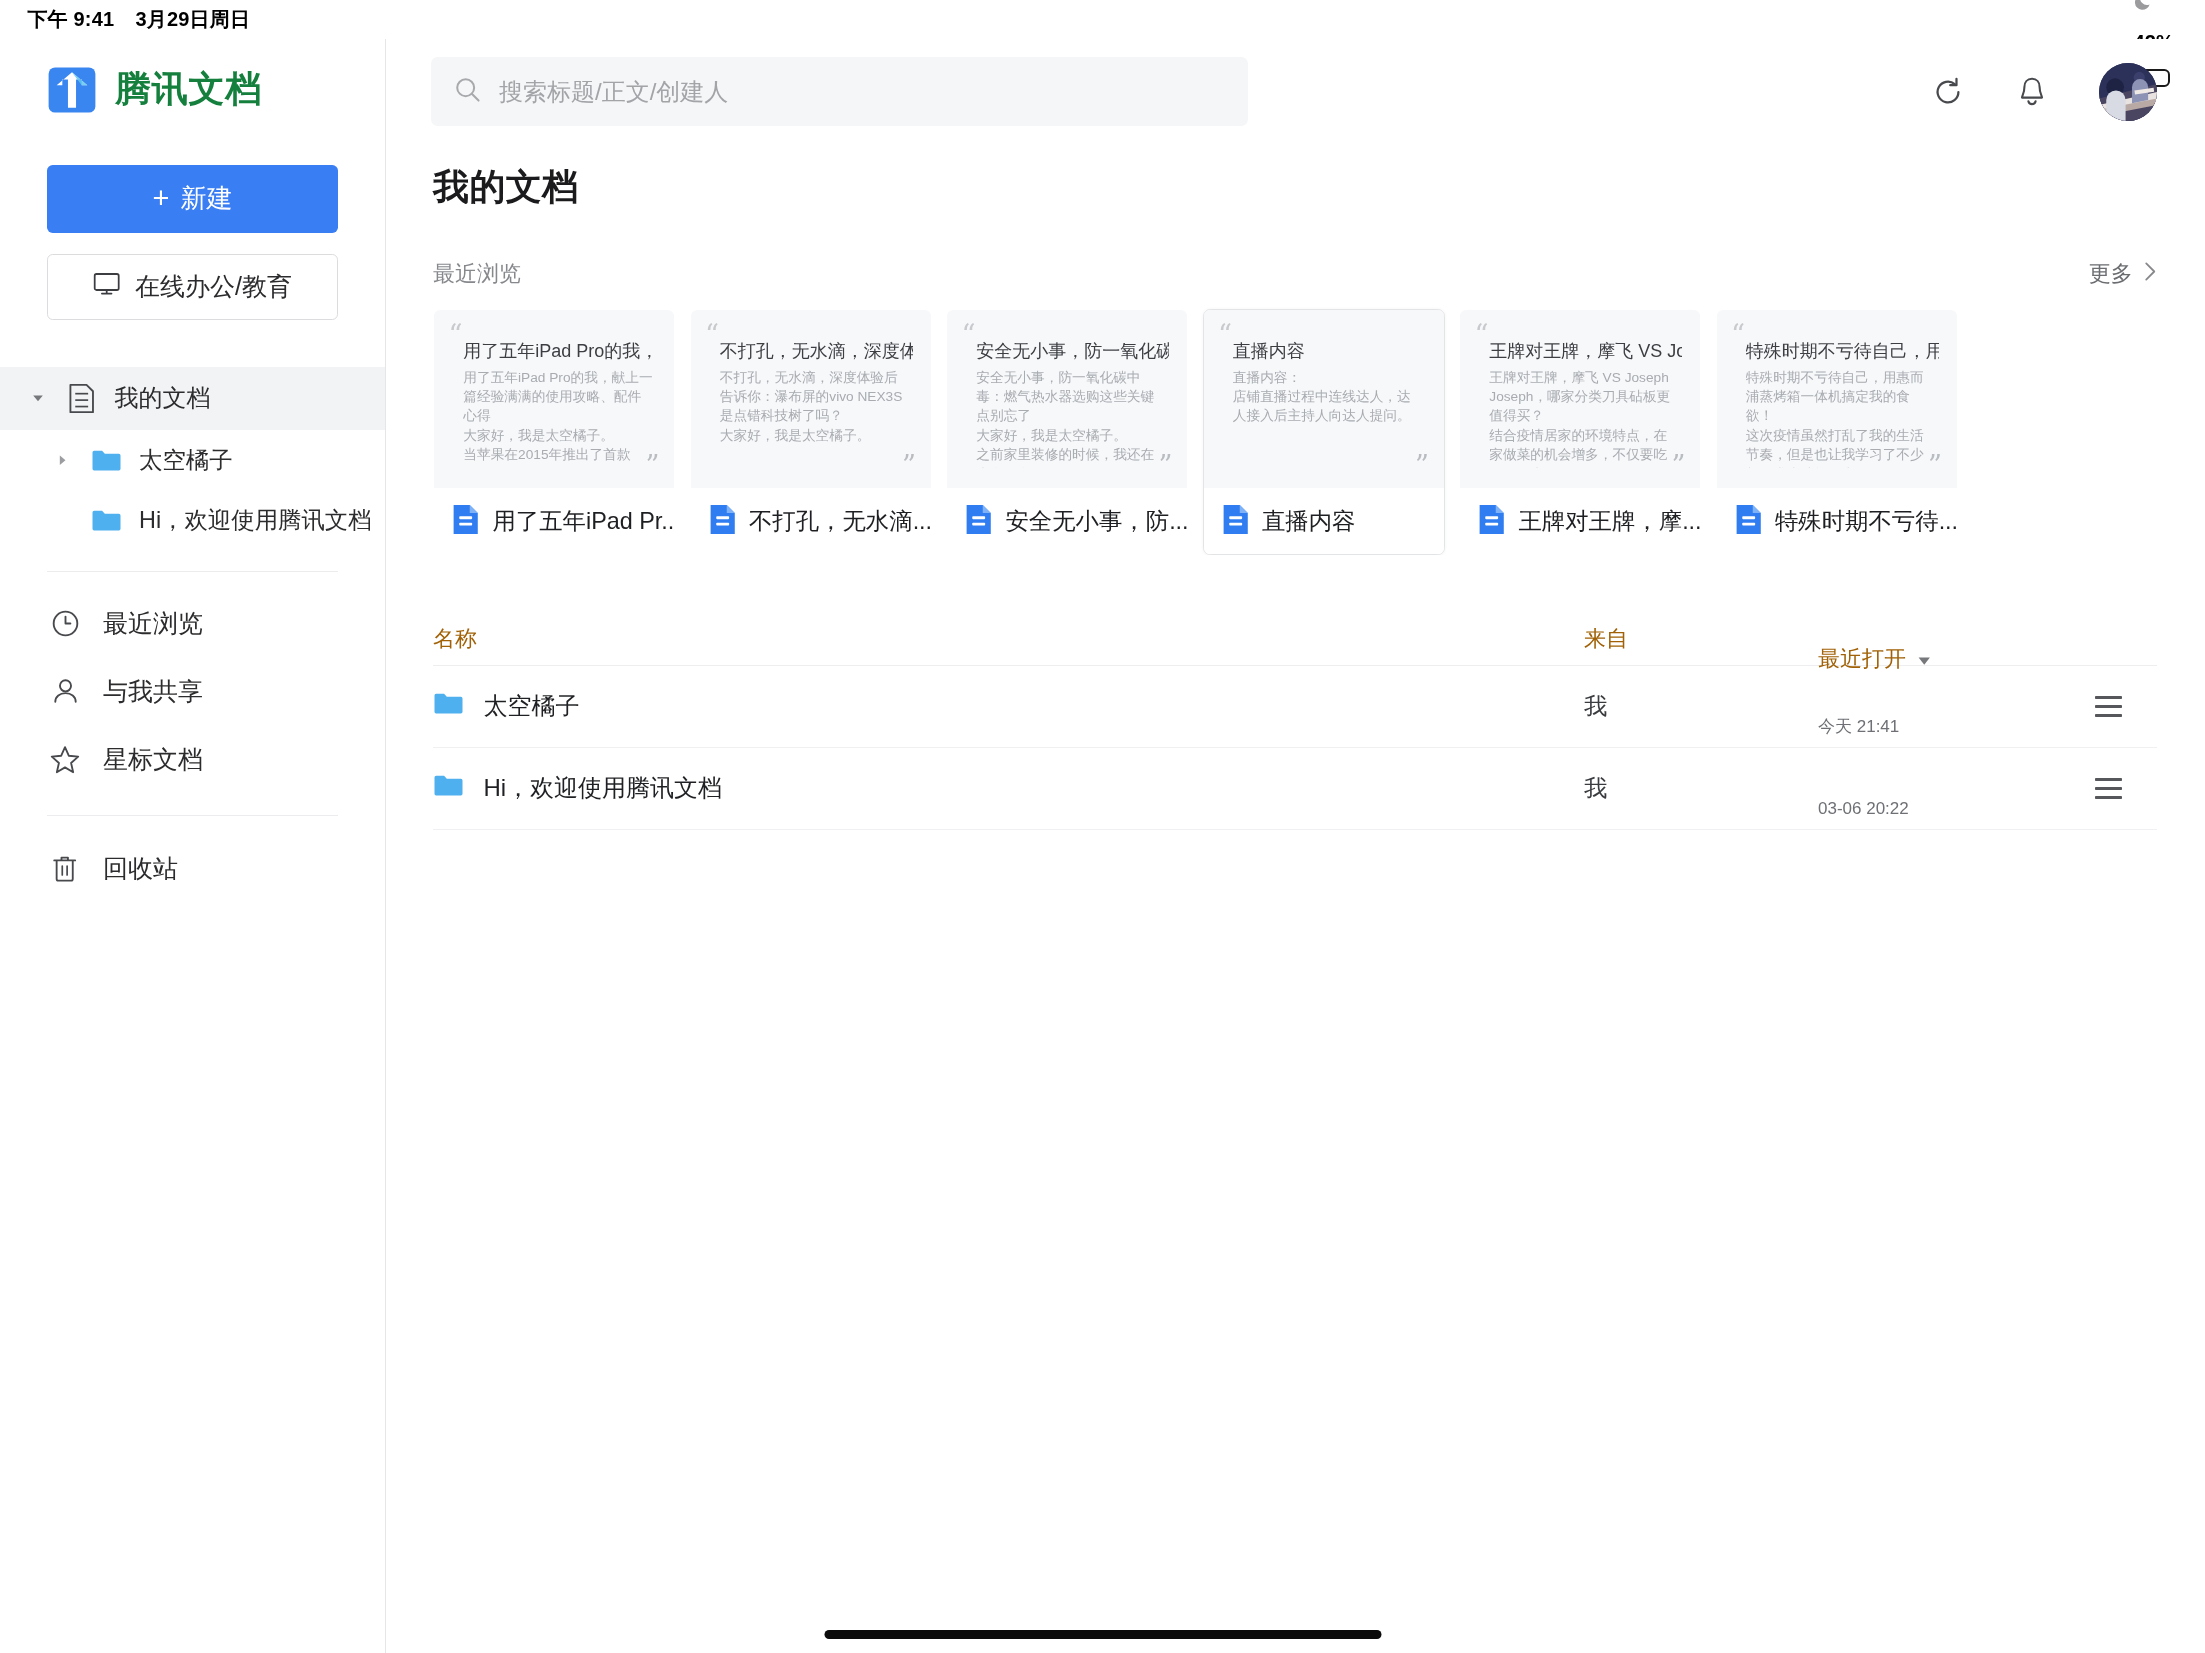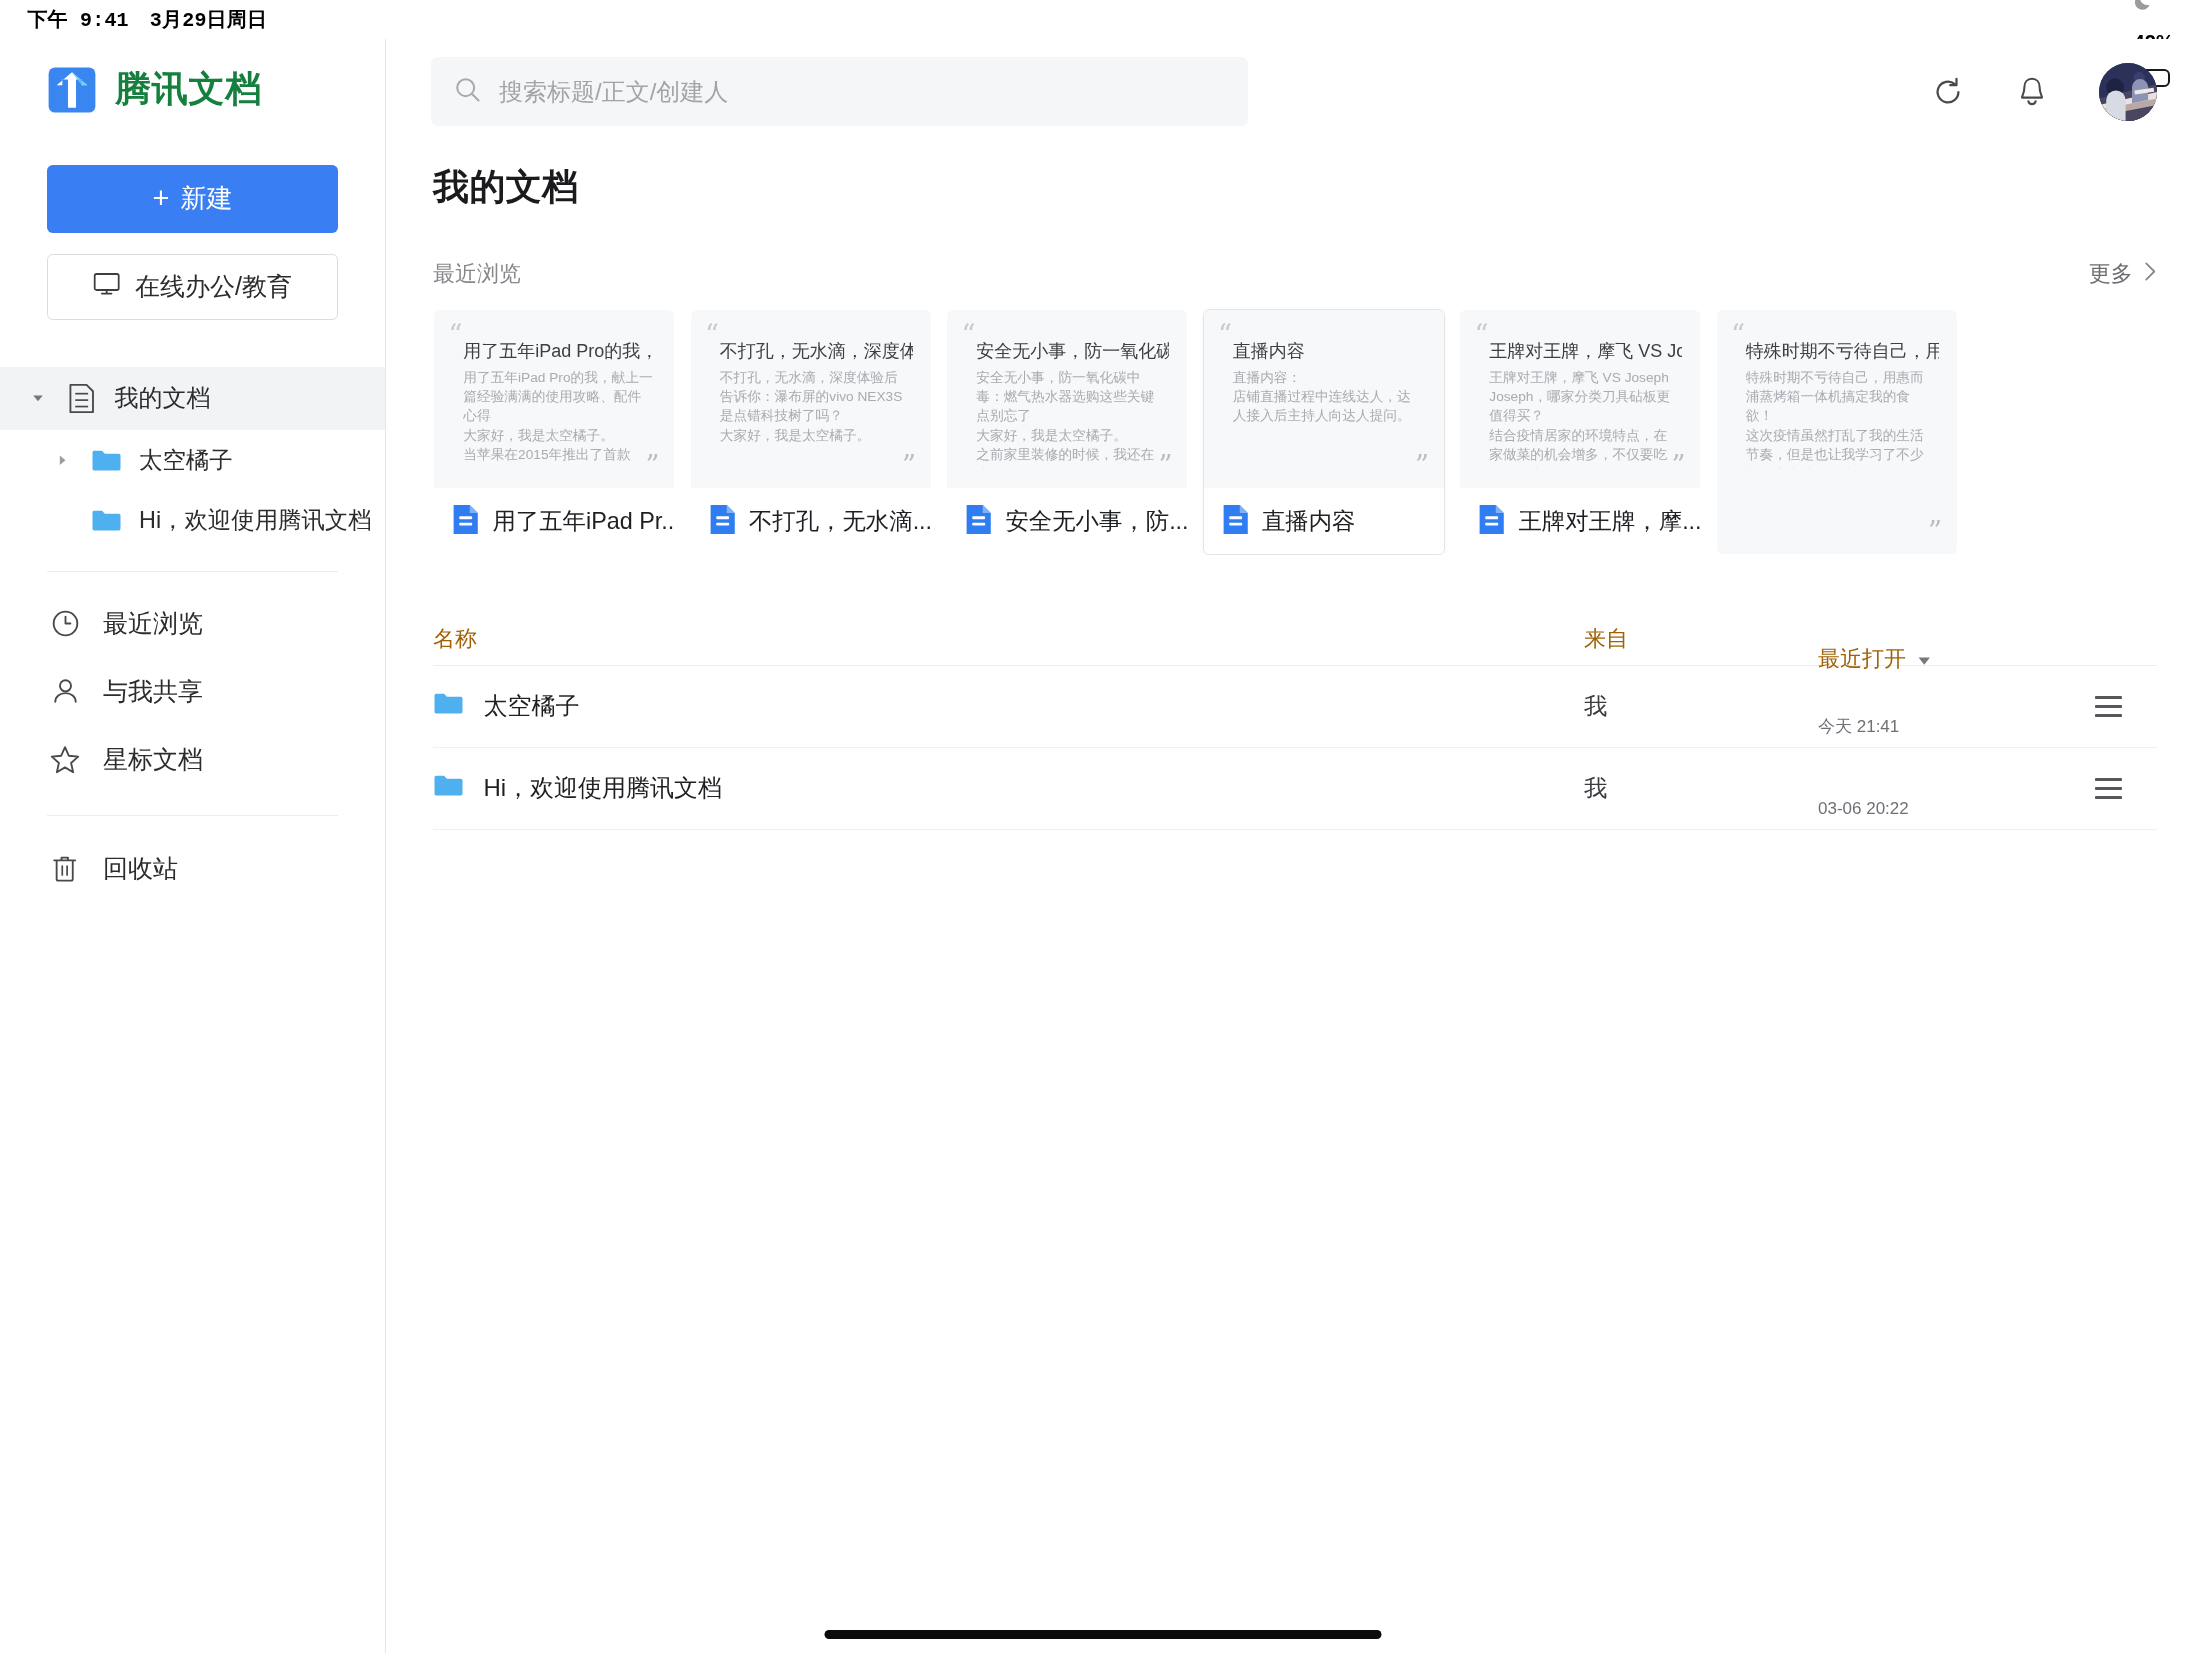--- a/index.html
+++ b/index.html
@@ -14,21 +14,21 @@
   .screen { position:relative; width:2205px; height:1653px; background:#fff; display:flex; flex-direction:column; }
 
   
   .statusbar {
     height:39px; flex:0 0 39px;
     display:flex; align-items:center; justify-content:space-between;
     padding:0 29px 0 27.4px;
     font-size:20px; font-weight:600; color:#000;
     letter-spacing:0.2px;
   }
-  .sb-left { display:flex; align-items:center; gap:21px;font-family:Liberation Mono, monospace; }
+  .sb-left { display:flex; align-items:center; gap:21px; }
   .sb-right { display:flex; align-items:flex-start; gap:14.5px;flex-direction:column; }
   .wifi-icon { display:block; }
   .moon-icon { display:block; }
   .battery { display:flex; align-items:center; gap:2.4px; }
   .batt-shell {
     width:37px; height:18.6px; border:2px solid #1a1a1a; border-radius:5.7px;
     padding:2px; position:relative;
   }
   .batt-fill { height:100%; width:42%; background:#111; border-radius:2.4px; }
   .batt-tip { width:3.2px; height:7.3px; background:#9a9a9a; border-radius:0 1.6px 1.6px 0; }
@@ -476,20 +476,29 @@
           <div class="card">
     <div class="card-prev">
       <span class="q-open">“</span>
       <div class="prev-title">特殊时期不亏待自己，用...</div>
       <div class="prev-body">
                 <div>特殊时期不亏待自己，用惠而浦蒸烤箱一体机搞定我的食欲！</div>
                 <div>这次疫情虽然打乱了我的生活节奏，但是也让我学习了不少新的求生技能！本</div>
               </div>
       <span class="q-close">”</span>
     </div>
+    <div class="card-foot">
+      <span class="doc-ic"><svg width="27.4" height="31" viewBox="0 0 34 38">
+  <path d="M2 1 h20 l10 10 v26 h-30 z" fill="#2f7df0"></path>
+  <path d="M22 1 l10 10 h-10 z" fill="#7fb2f7"></path>
+  <rect x="9" y="15" width="16" height="3.6" rx="1" fill="#ffffff"></rect>
+  <rect x="9" y="23" width="16" height="3.6" rx="1" fill="#ffffff"></rect>
+</svg></span>
+      <span class="card-name">特殊时期不亏待...</span>
+    </div>
           </div>
         </div>
 
       <div class="table">
         <div class="th">
           <div class="col-name">名称</div>
           <div class="col-from">来自</div>
           <div class="col-time">
             <span>最近打开</span>
             <span>

